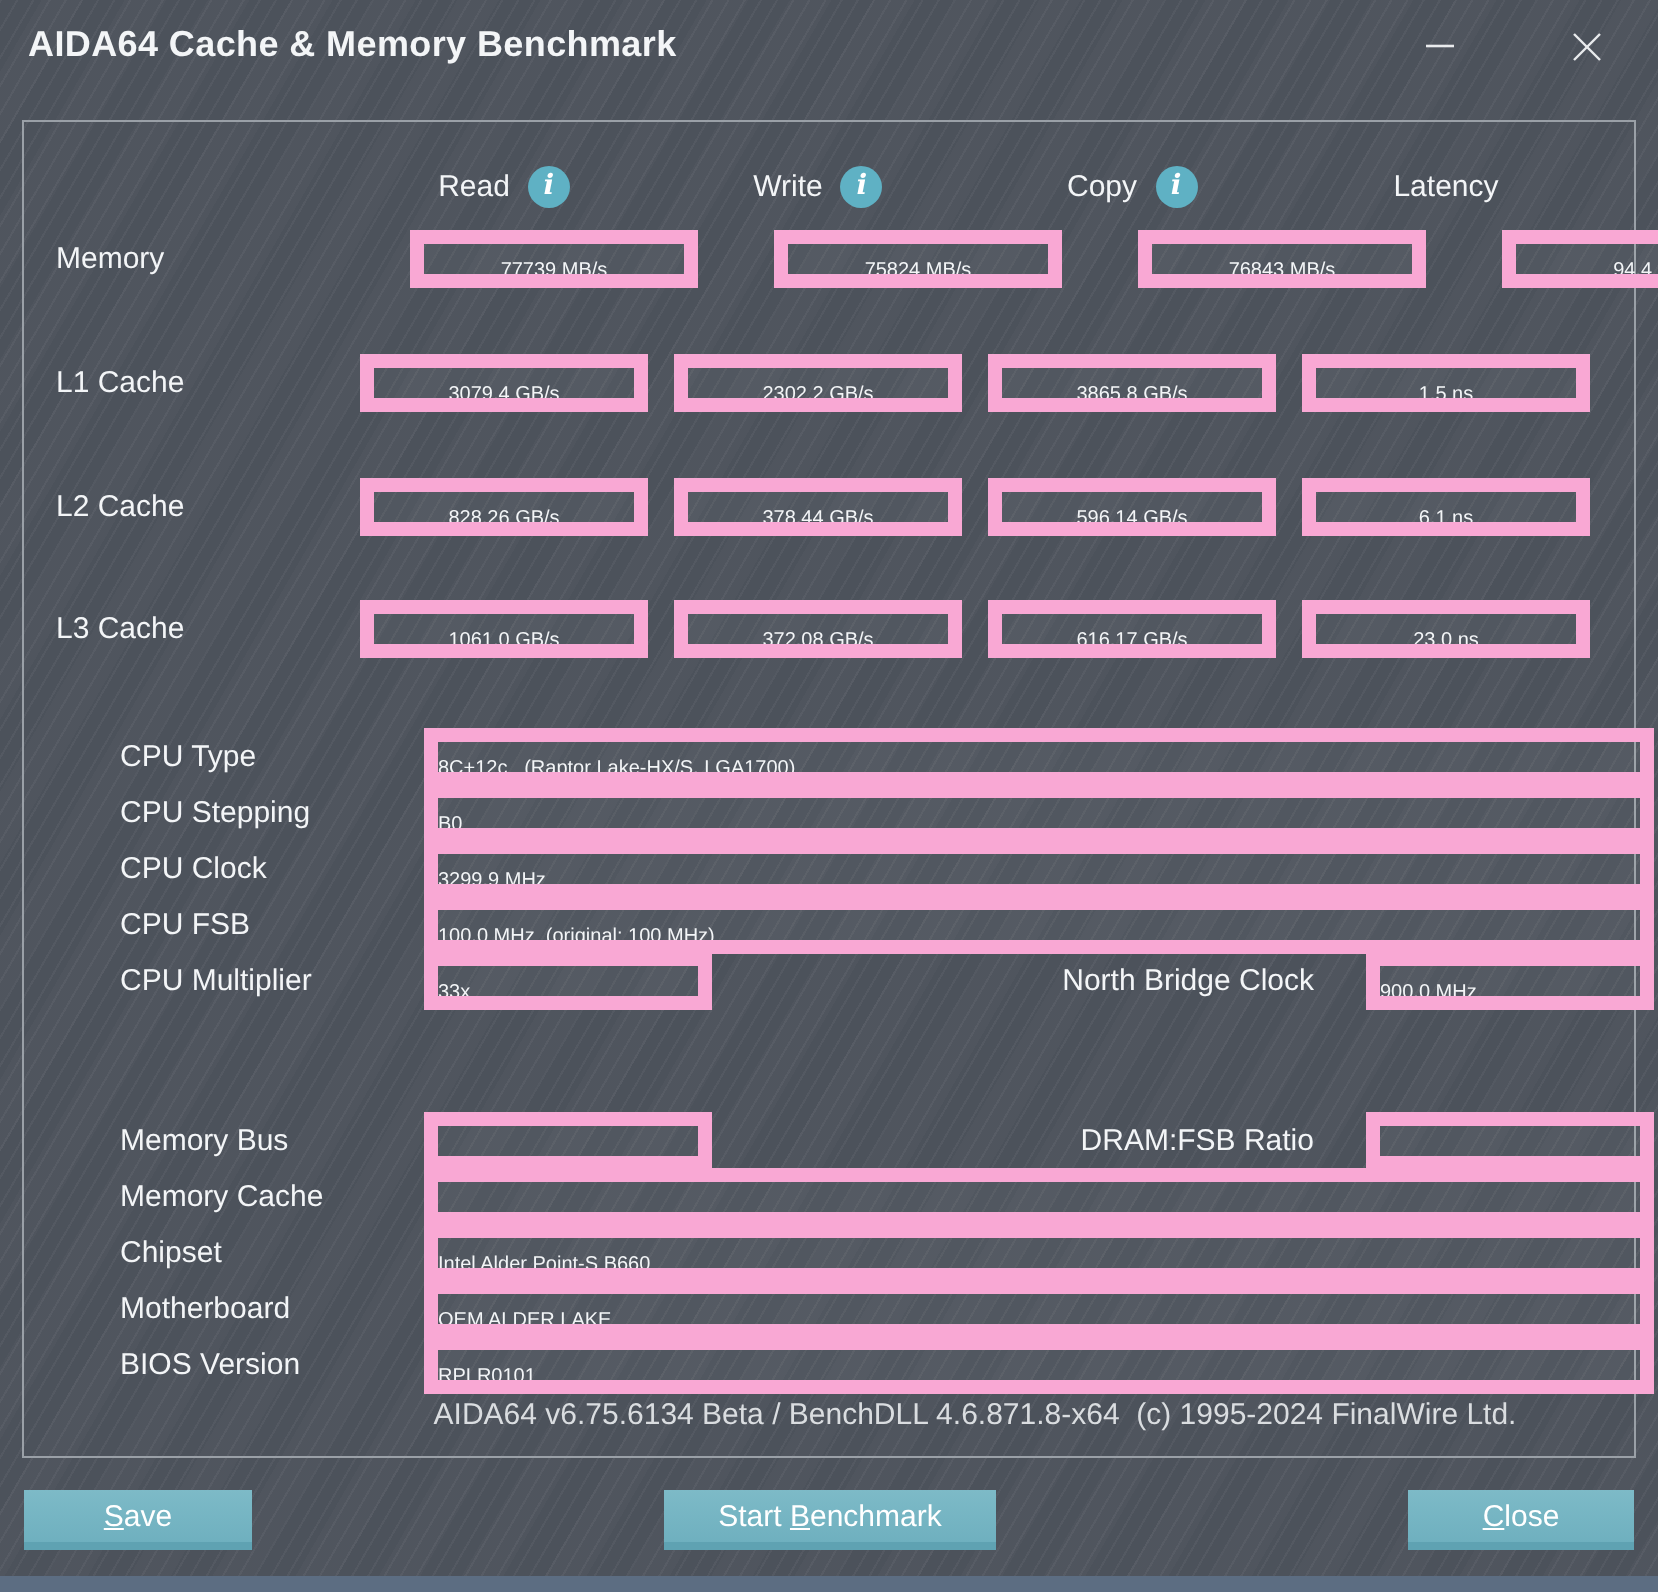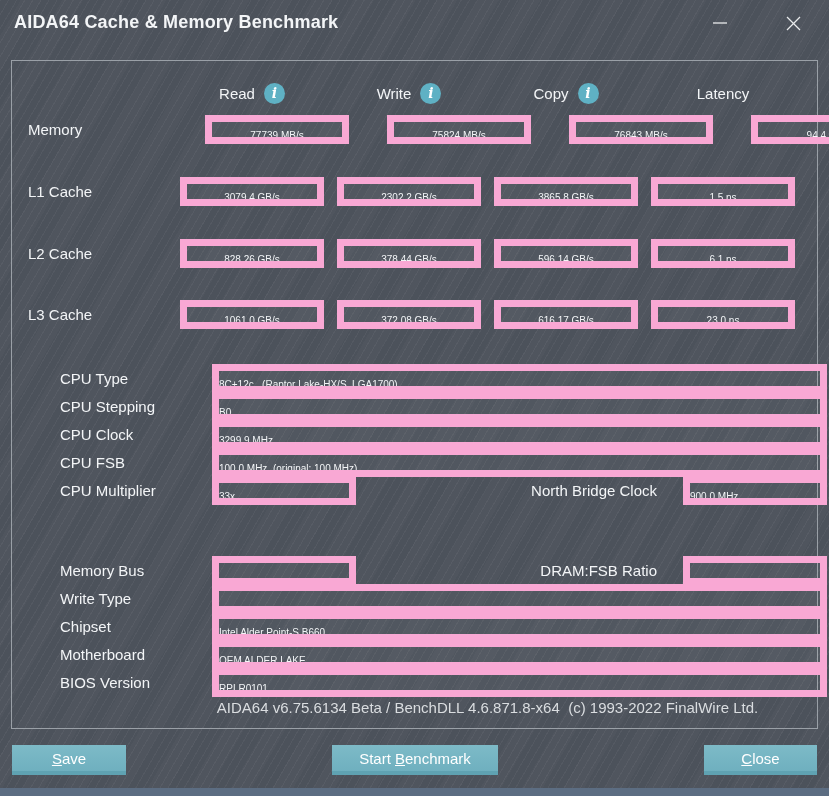--- a/index.html
+++ b/index.html
@@ -165,36 +165,36 @@
 </div>
 
 <div class="stack" style="top:556px;">
   <div class="grid-row">
     <div class="row-label">Memory Bus</div>
     <div class="vbox left"></div>
     <div class="inline-label">DRAM:FSB Ratio</div>
     <div class="vbox left"></div>
   </div>
   <div class="grid-row">
-    <div class="row-label">Write Type</div>
+    <div class="row-label">Memory Cache</div>
     <div class="vbox left span4"></div>
   </div>
   <div class="grid-row">
     <div class="row-label">Chipset</div>
     <div class="vbox left span4">Intel Alder Point-S B660</div>
   </div>
   <div class="grid-row">
     <div class="row-label">Motherboard</div>
     <div class="vbox left span4">OEM ALDER LAKE</div>
   </div>
   <div class="grid-row">
     <div class="row-label">BIOS Version</div>
     <div class="vbox left span4">RPLR0101</div>
   </div>
 </div>
 
-<div class="version">AIDA64 v6.75.6134 Beta / BenchDLL 4.6.871.8-x64  (c) 1993-2022 FinalWire Ltd.</div>
+<div class="version">AIDA64 v6.75.6134 Beta / BenchDLL 4.6.871.8-x64  (c) 1995-2024 FinalWire Ltd.</div>
 
 <button class="btn save"><span></span><span class="mn">S</span><span>ave</span></button>
 <button class="btn start"><span>Start </span><span class="mn">B</span><span>enchmark</span></button>
 <button class="btn close-btn"><span></span><span class="mn">C</span><span>lose</span></button>
 
 <div class="bottom-strip"></div>
 
 </body></html>

